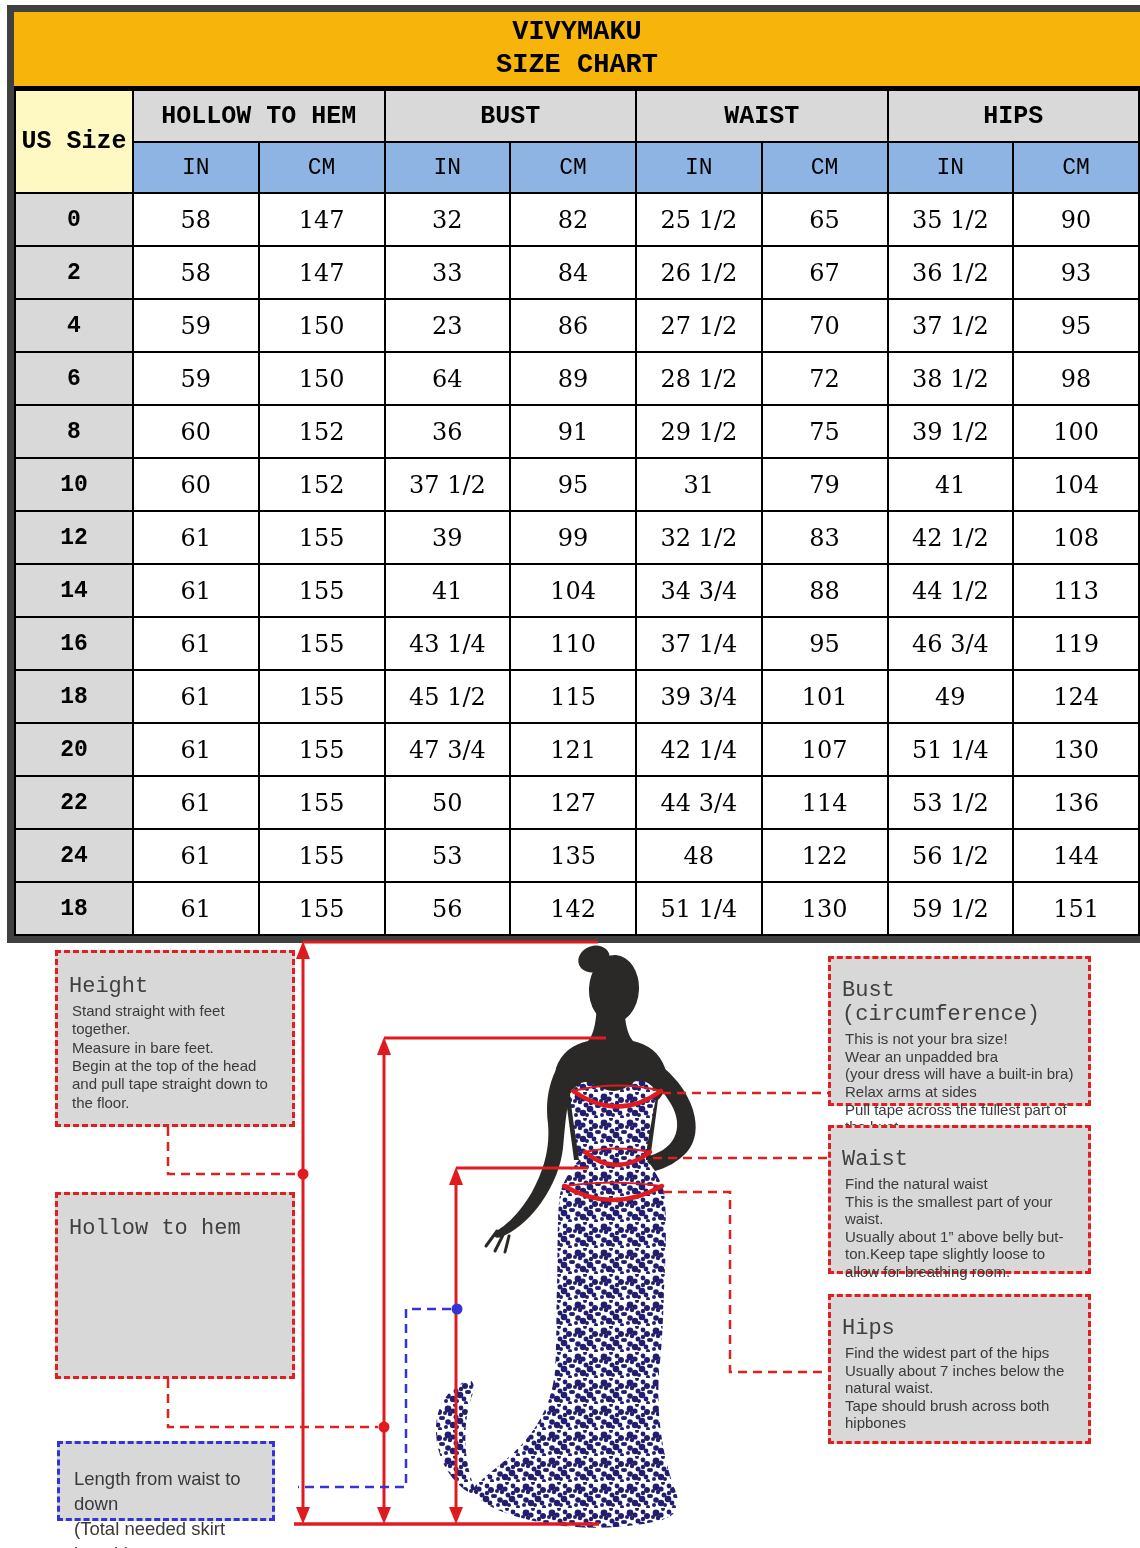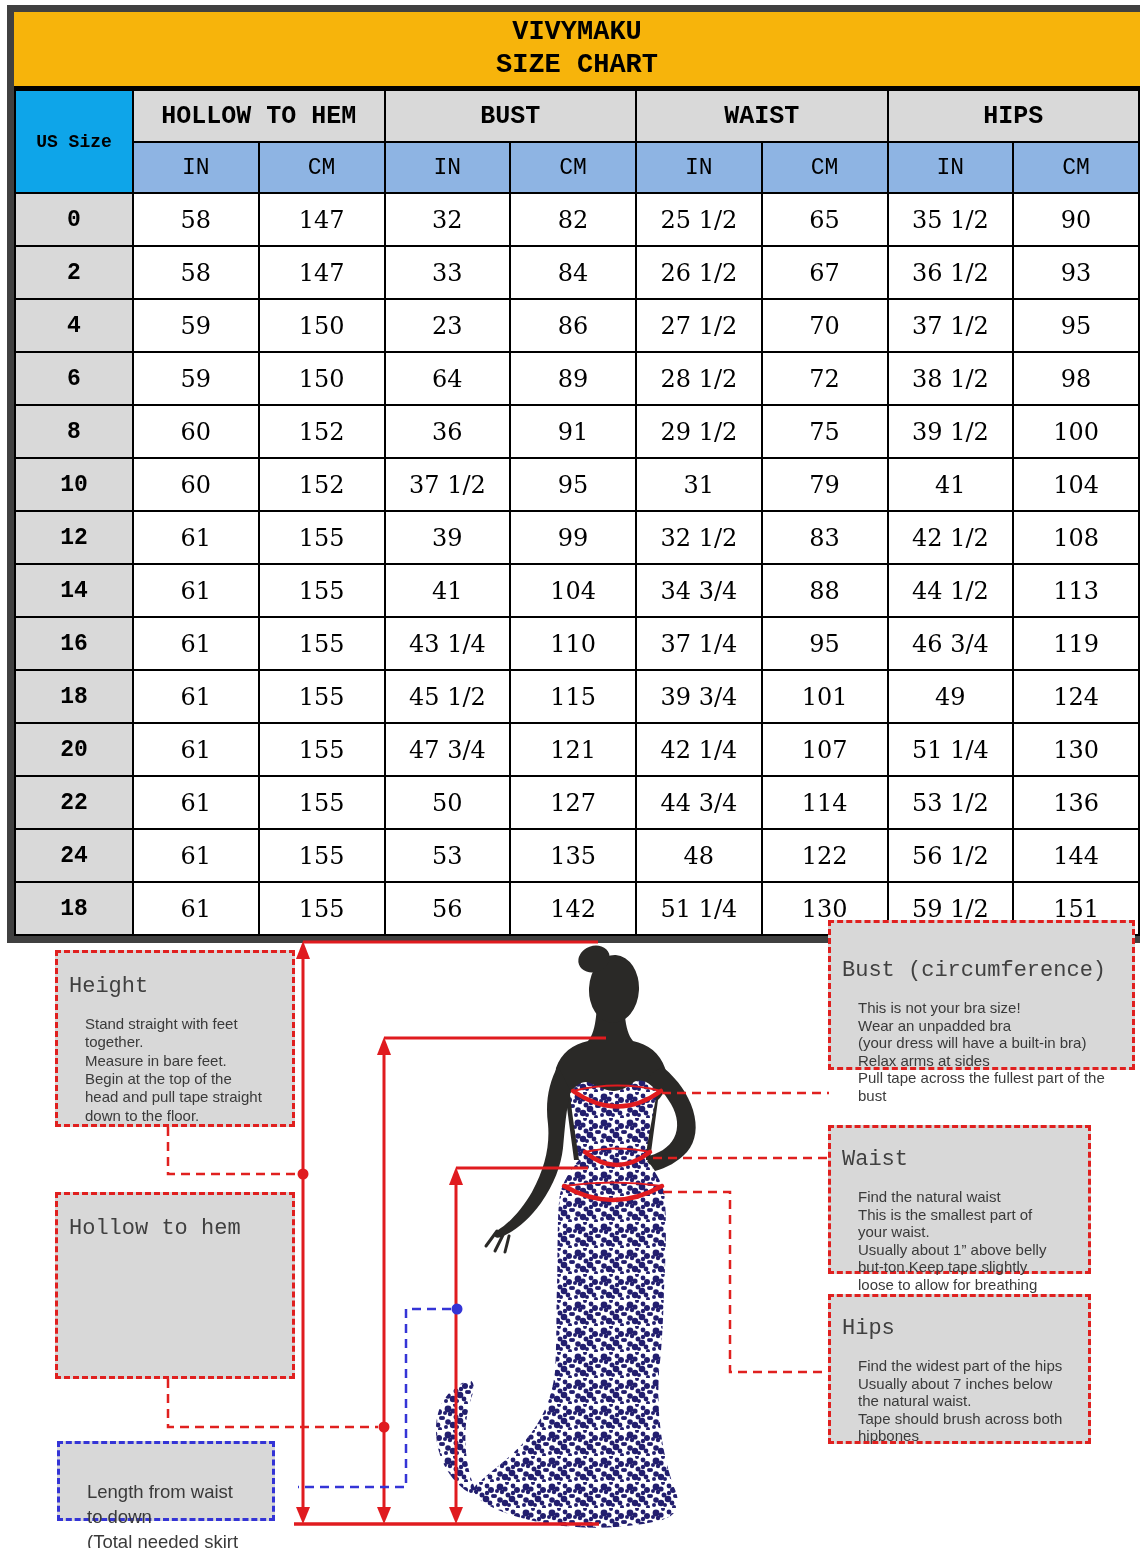--- a/index.html
+++ b/index.html
@@ -9,30 +9,30 @@
   
   .chart-wrap{position:absolute;left:7px;top:5px;width:1126px;border:7px solid #404040;background:#fff;}
   .chart-title{background:#F7B40B;border-bottom:3px solid #000;text-align:center;
                font-family:"Liberation Mono",monospace;font-weight:bold;font-size:27px;
                line-height:33px;padding:4px 0;color:#000;}
   table.size-table{border-collapse:collapse;width:100%;table-layout:fixed;}
   table.size-table th,table.size-table td{border:2px solid #000;text-align:center;vertical-align:middle;padding:0;}
   col.c-size{width:118px;}
   th.group{background:#D9D9D9;font-family:"Liberation Mono",monospace;font-weight:bold;font-size:25px;height:50px;}
   th.unit{background:#8EB4E3;font-family:"Liberation Mono",monospace;font-weight:normal;font-size:23px;height:49px;margin-left:24px;}
-  th.corner{background:#0ea5e9;font-family:"Liberation Mono",monospace;font-weight:bold;font-size:18px;}
+  th.corner{background:#fef9c3;font-family:"Liberation Mono",monospace;font-weight:bold;font-size:25px;}
   table.size-table td{font-family:"DejaVu Serif",serif;font-size:24px;height:51px;color:#000;background:#fff;}
   table.size-table td.sizecol{background:#D9D9D9;font-family:"Liberation Mono",monospace;font-weight:bold;font-size:23px;}
 
   
   .guide-svg{position:absolute;left:0;top:935px;}
   .note{position:absolute;box-sizing:border-box;background:#D8D8D8;border:3px dashed #E0201F;
         color:#3a3a3a;padding:6px 8px 6px 11px;z-index:2;}
   .note h3{margin:16px 0 3px 0;font-size:22px;font-weight:normal;color:#404040;line-height:1.1;font-family:Liberation Mono, monospace;}
-  .note p{margin:16px;font-size:15px;line-height:1.22;white-space:pre-line;}
+  .note p{margin:3px;font-size:15px;line-height:1.22;white-space:pre-line;}
   .note.blue{border-color:#3434D6;}
   .note.blue p{font-size:18.5px;line-height:1.35;padding-top:14px;}
 </style>
 </head>
 <body>
 
 <div class="page">
 
   <div class="chart-wrap">
     <div class="chart-title">
@@ -367,21 +367,21 @@
 
   <div class="note" style="left:55px;top:1192px;width:240px;height:187px;">
     <h3>Hollow to hem</h3>
   </div>
 
   <div class="note blue" style="left:57px;top:1441px;width:218px;height:80px;">
     <p>Length from waist to down
 (Total needed skirt length)</p>
   </div>
 
-  <div class="note" style="left:828px;top:920px;width:307px;height:150px;padding-top:20px;">
+  <div class="note" style="left:828px;top:956px;width:263px;height:150px;padding-top:4px;">
     <h3>Bust (circumference)</h3>
     <p style="line-height:1.17;">This is not your bra size!
 Wear an unpadded bra
 (your dress will have a built-in bra)
 Relax arms at sides
 Pull tape across the fullest part of the bust</p>
   </div>
 
   <div class="note" style="left:828px;top:1125px;width:263px;height:149px;padding-top:4px;">
     <h3>Waist</h3>

